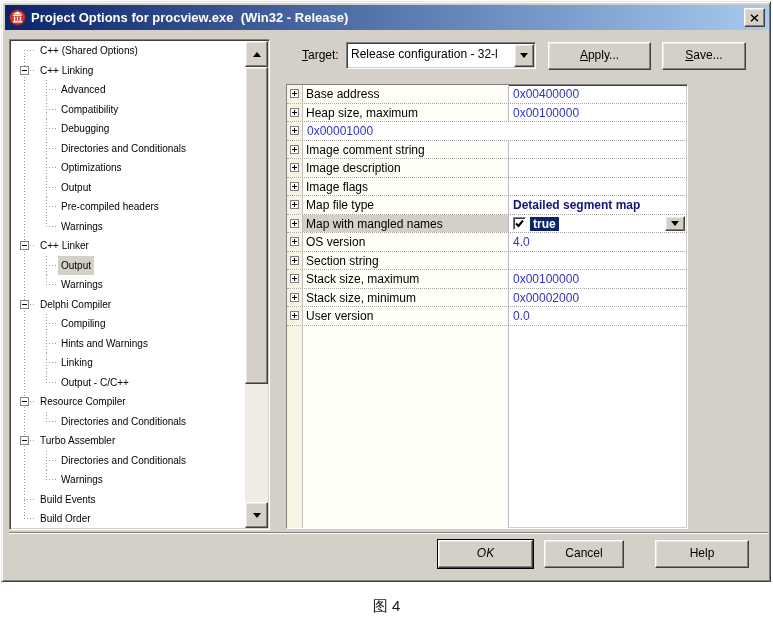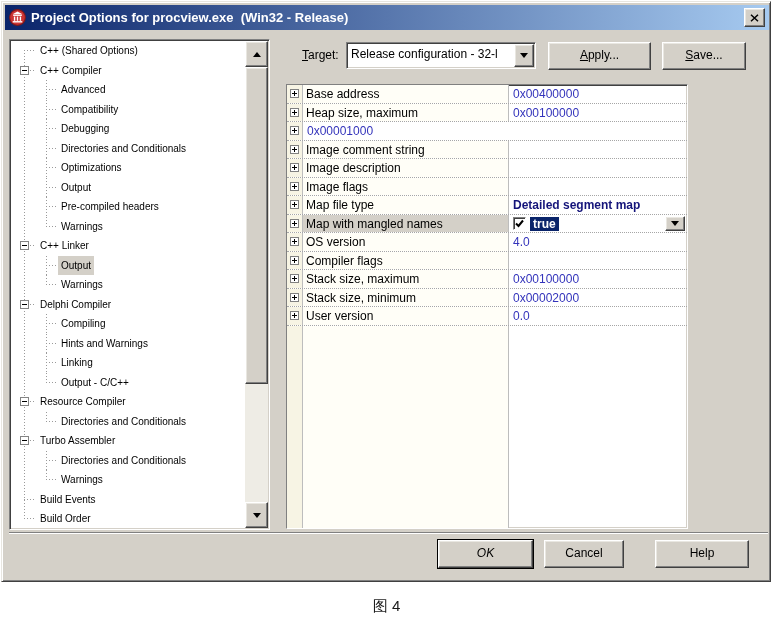--- a/index.html
+++ b/index.html
@@ -141,21 +141,21 @@
       <svg width="9" height="8">
           <path d="M1 0.8 L8 7.2 M8 0.8 L1 7.2" stroke="#000" stroke-width="1.5" fill="none"></path>
         </svg>
     </span>
   </div>
 
   <div class="tree sunken">
     <div class="tree-inner" id="tree-items">
       <div class="trunk"></div>
     <div class="titem d0"><span class="stub s0"></span><span class="tlabel">C++ (Shared Options)</span></div>
-        <div class="titem d0"><span class="stub s0"></span><span class="tbox"></span><span class="tlabel">C++ Compiler</span></div>
+        <div class="titem d0"><span class="stub s0"></span><span class="tbox"></span><span class="tlabel">C++ Linking</span></div>
         <div class="titem d1"><span class="vline"></span><span class="stub s1"></span><span class="tlabel">Advanced</span></div>
         <div class="titem d1"><span class="vline"></span><span class="stub s1"></span><span class="tlabel">Compatibility</span></div>
         <div class="titem d1"><span class="vline"></span><span class="stub s1"></span><span class="tlabel">Debugging</span></div>
         <div class="titem d1"><span class="vline"></span><span class="stub s1"></span><span class="tlabel">Directories and Conditionals</span></div>
         <div class="titem d1"><span class="vline"></span><span class="stub s1"></span><span class="tlabel">Optimizations</span></div>
         <div class="titem d1"><span class="vline"></span><span class="stub s1"></span><span class="tlabel">Output</span></div>
         <div class="titem d1"><span class="vline"></span><span class="stub s1"></span><span class="tlabel">Pre-compiled headers</span></div>
         <div class="titem d1"><span class="vline half"></span><span class="stub s1"></span><span class="tlabel">Warnings</span></div>
         <div class="titem d0"><span class="stub s0"></span><span class="tbox"></span><span class="tlabel">C++ Linker</span></div>
         <div class="titem d1"><span class="vline"></span><span class="stub s1"></span><span class="tlabel sel">Output</span></div>
@@ -266,21 +266,21 @@
         <span class="pgutter">
           <span class="pbox"></span>
         </span>
         <span class="pname">OS version</span>
         <span class="pval vblue">4.0</span>
       </div>
       <div class="prow">
         <span class="pgutter">
           <span class="pbox"></span>
         </span>
-        <span class="pname">Compiler flags</span>
+        <span class="pname">Section string</span>
         <span class="pval vblue"></span>
       </div>
       <div class="prow">
         <span class="pgutter">
           <span class="pbox"></span>
         </span>
         <span class="pname">Stack size, maximum</span>
         <span class="pval vblue">0x00100000</span>
       </div>
       <div class="prow">

